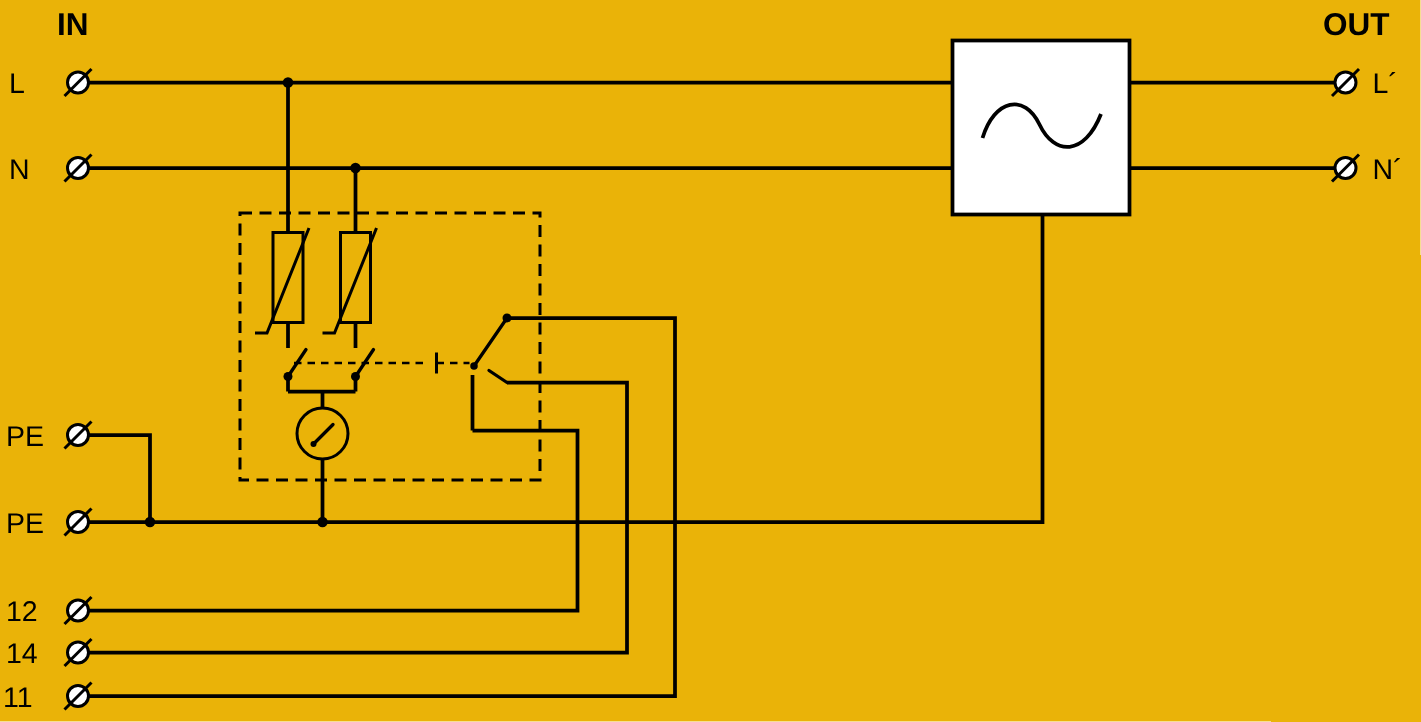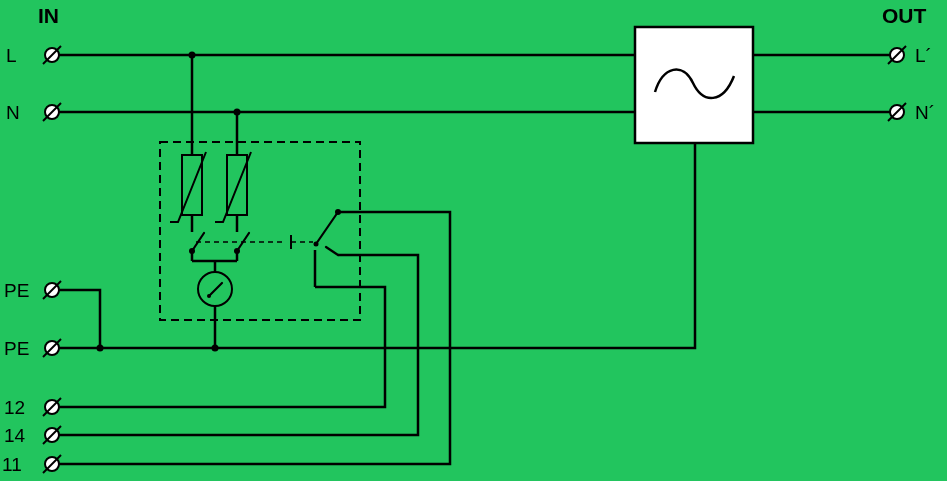--- a/index.html
+++ b/index.html
@@ -4,21 +4,21 @@
 <style>
   html, body {
     margin: 0;
     padding: 0;
     background: #ffffff;
   }
   .stage {
     width: 947px;
     height: 481px;
     position: relative;
-    background: #22c55e;
+    background: #eab308;
     font-family: "Liberation Sans", sans-serif;
   }
   svg { display: block; }
   .wire   { stroke: #000; stroke-width: 2.5; fill: none; }
   .thin   { stroke: #000; stroke-width: 2; fill: none; }
   .blade  { stroke: #000; stroke-width: 2.2; fill: none; stroke-linecap: round; }
   .dashedbox { stroke: #000; stroke-width: 2; fill: none; stroke-dasharray: 8 5; }
   .mech   { stroke: #000; stroke-width: 1.6; fill: none; stroke-dasharray: 5 4; }
   .dot    { fill: #000; stroke: none; }
   .compbox { stroke: #000; stroke-width: 2.5; fill: #ffffff; }

